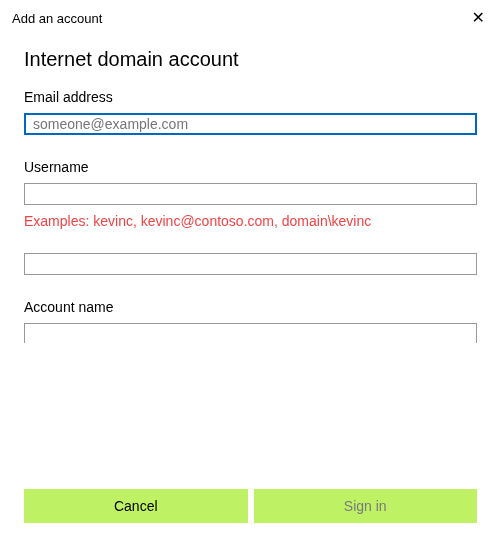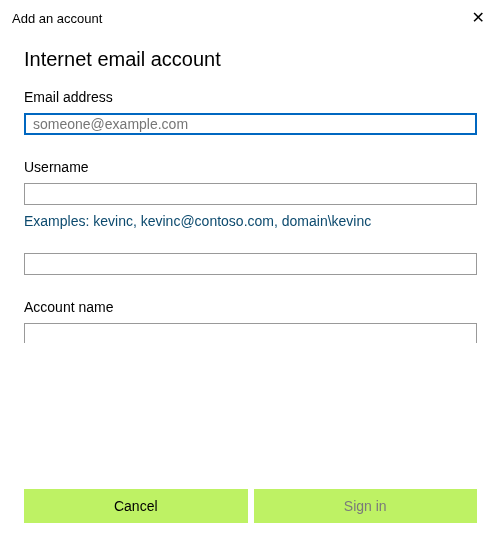--- a/index.html
+++ b/index.html
@@ -55,21 +55,21 @@
     .text-input.focused {
       border: 2px solid #0067c0;
       padding: 5px 7px;
     }
     .text-input::placeholder {
       color: #767676;
     }
     .helper-text {
       font-size: 14px;
       margin-top: 8px;
-      color: #0c4a6e;
+      color: #ef4444;
     }
     .button-row {
       position: absolute;
       left: 24px;
       right: 24px;
       bottom: 12px;
       display: flex;
       gap: 6px;
     }
     .btn {
@@ -95,21 +95,21 @@
   </style>
 </head>
 <body>
 
 <div class="titlebar">
   <span>Add an account</span>
   <span class="close-icon">✕</span>
 </div>
 
 <div class="content">
-  <h1 class="heading">Internet email account</h1>
+  <h1 class="heading">Internet domain account</h1>
 
   <div class="field-block">
     <label class="field-label">Email address</label>
     <input type="text" class="text-input focused" placeholder="someone@example.com" style="">
   </div>
 
   <div class="field-block">
     <label class="field-label">Username</label>
     <input type="text" class="text-input" style="">
     <div class="helper-text">Examples: kevinc, kevinc@contoso.com, domain\kevinc</div>

